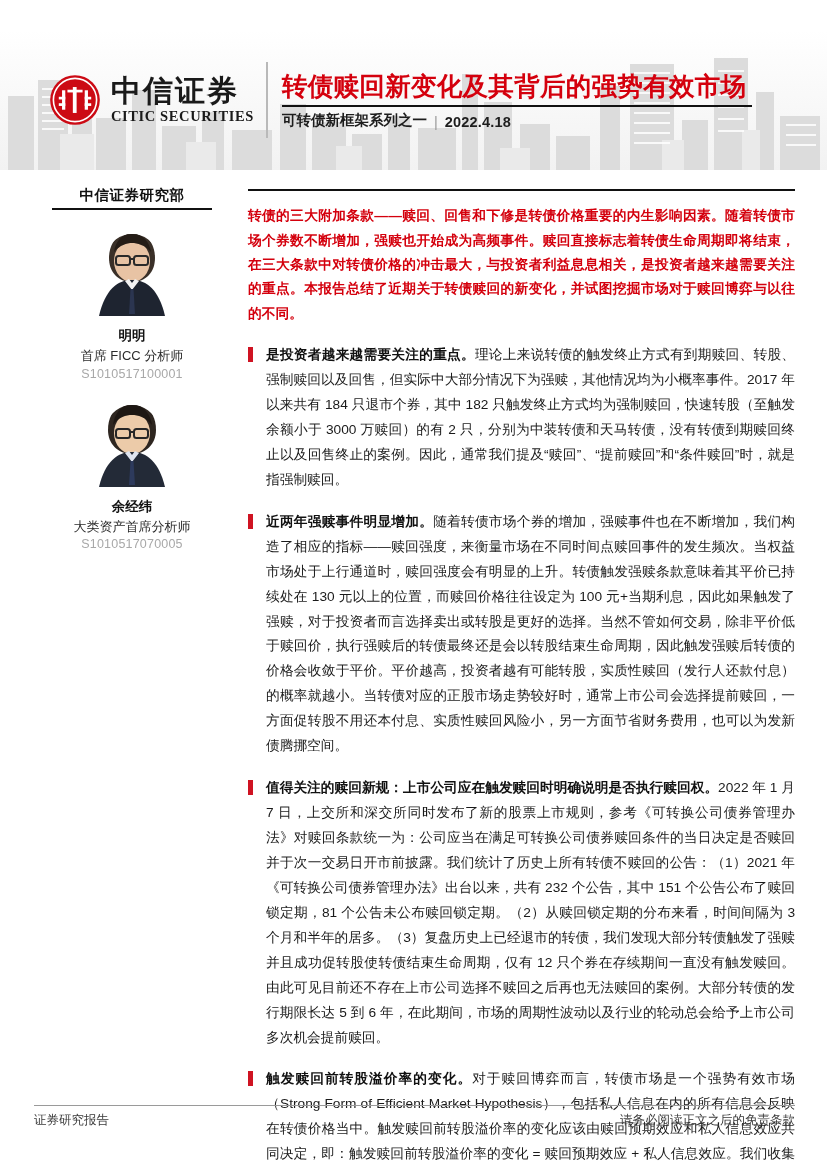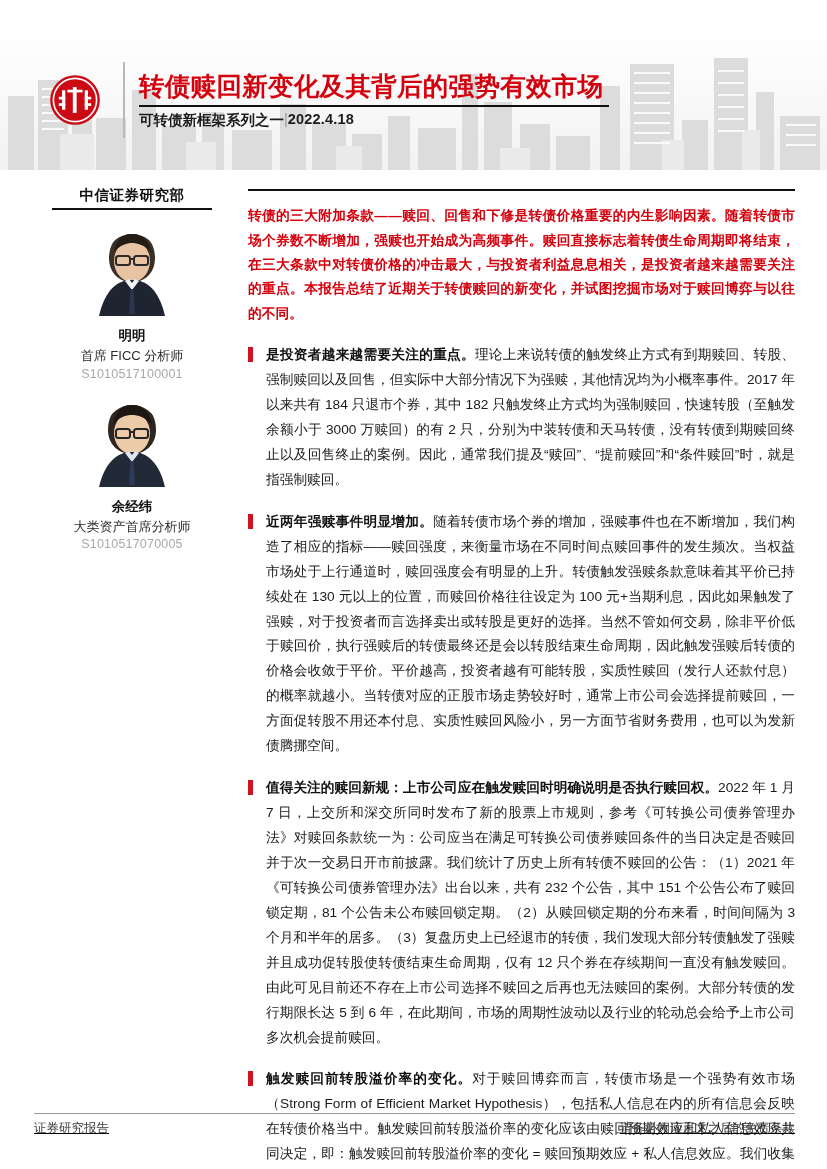--- a/index.html
+++ b/index.html
@@ -42,21 +42,21 @@
   .logo-divider { width:2px; height:76px; background:#b9b9b9; margin:0 14px 0 12px; flex:0 0 auto; }
 
   .title-block { flex:1 1 auto; padding-top:2px; }
   .main-title {
     color:#d4000d; font-weight:700; font-size:25.5px; letter-spacing:0.3px;
     line-height:1.15; white-space:nowrap;
     font-family:"DejaVu Sans","Liberation Sans",sans-serif;
   }
   .title-rule { height:2.5px; background:#111; width:470px; margin:4px 0 4px 0; }
   .subtitle-row {
-    display:flex; align-items:flex-start; 
+    display:flex; align-items:flex-end; gap:7px;
     font-size:14.5px; color:#1d1d1d; font-weight:600; white-space:nowrap;
   }
   .subtitle-sep { color:#999; font-weight:400; }
   .subtitle-date { font-family:"Liberation Sans",sans-serif; font-weight:700; letter-spacing:0.2px; }
 
   
   .content { display:flex; padding: 14px 32px 0 34px; }
 
   
   .sidebar { width: 196px; flex:0 0 196px; padding-top: 2px; }
@@ -85,21 +85,21 @@
   .bullet { width:5px; height:15px; background:#cf1322; flex:0 0 5px; margin-top:4px; }
   .sec-body { flex:1 1 auto; padding-left:13px; }
   .sec-text {
     font-size:13.7px; line-height:1.82; color:#1a1a1a;
     text-align:justify; text-justify:inter-ideograph;
   }
   .sec-lead { font-weight:700; color:#111; }
 
   
   .footer {
-    position:absolute; left:34px; right:32px; bottom:32px;text-decoration:underline;
+    position:absolute; left:34px; right:32px; bottom:40px;
   }
   .footer-rule { height:1px; background:#9a9a9a; }
   .footer-row {
     display:flex; justify-content:space-between; align-items:center;
     padding-top:6px; font-size:12.5px; color:#3a3a3a;
   }
 </style>
 </head>
 <body>
 
@@ -184,20 +184,24 @@
             <rect x="26" y="32" width="6" height="36"></rect>
             <rect x="20" y="44" width="12" height="5"></rect>
             <rect x="20" y="56" width="12" height="5"></rect>
             <rect x="46" y="26" width="7" height="48"></rect>
             <rect x="36" y="31" width="28" height="5"></rect>
             <rect x="68" y="32" width="6" height="36"></rect>
             <rect x="68" y="44" width="12" height="5"></rect>
             <rect x="68" y="56" width="12" height="5"></rect>
           </g>
         </svg>
+        <div class="logo-text">
+          <div class="logo-cn">中信证券</div>
+          <div class="logo-en">CITIC SECURITIES</div>
+        </div>
       </div>
 
       <div class="logo-divider"></div>
 
       <div class="title-block">
         <div class="main-title">转债赎回新变化及其背后的强势有效市场</div>
         <div class="title-rule"></div>
         <div class="subtitle-row">
           <span>可转债新框架系列之一</span>
           <span class="subtitle-sep">|</span>

